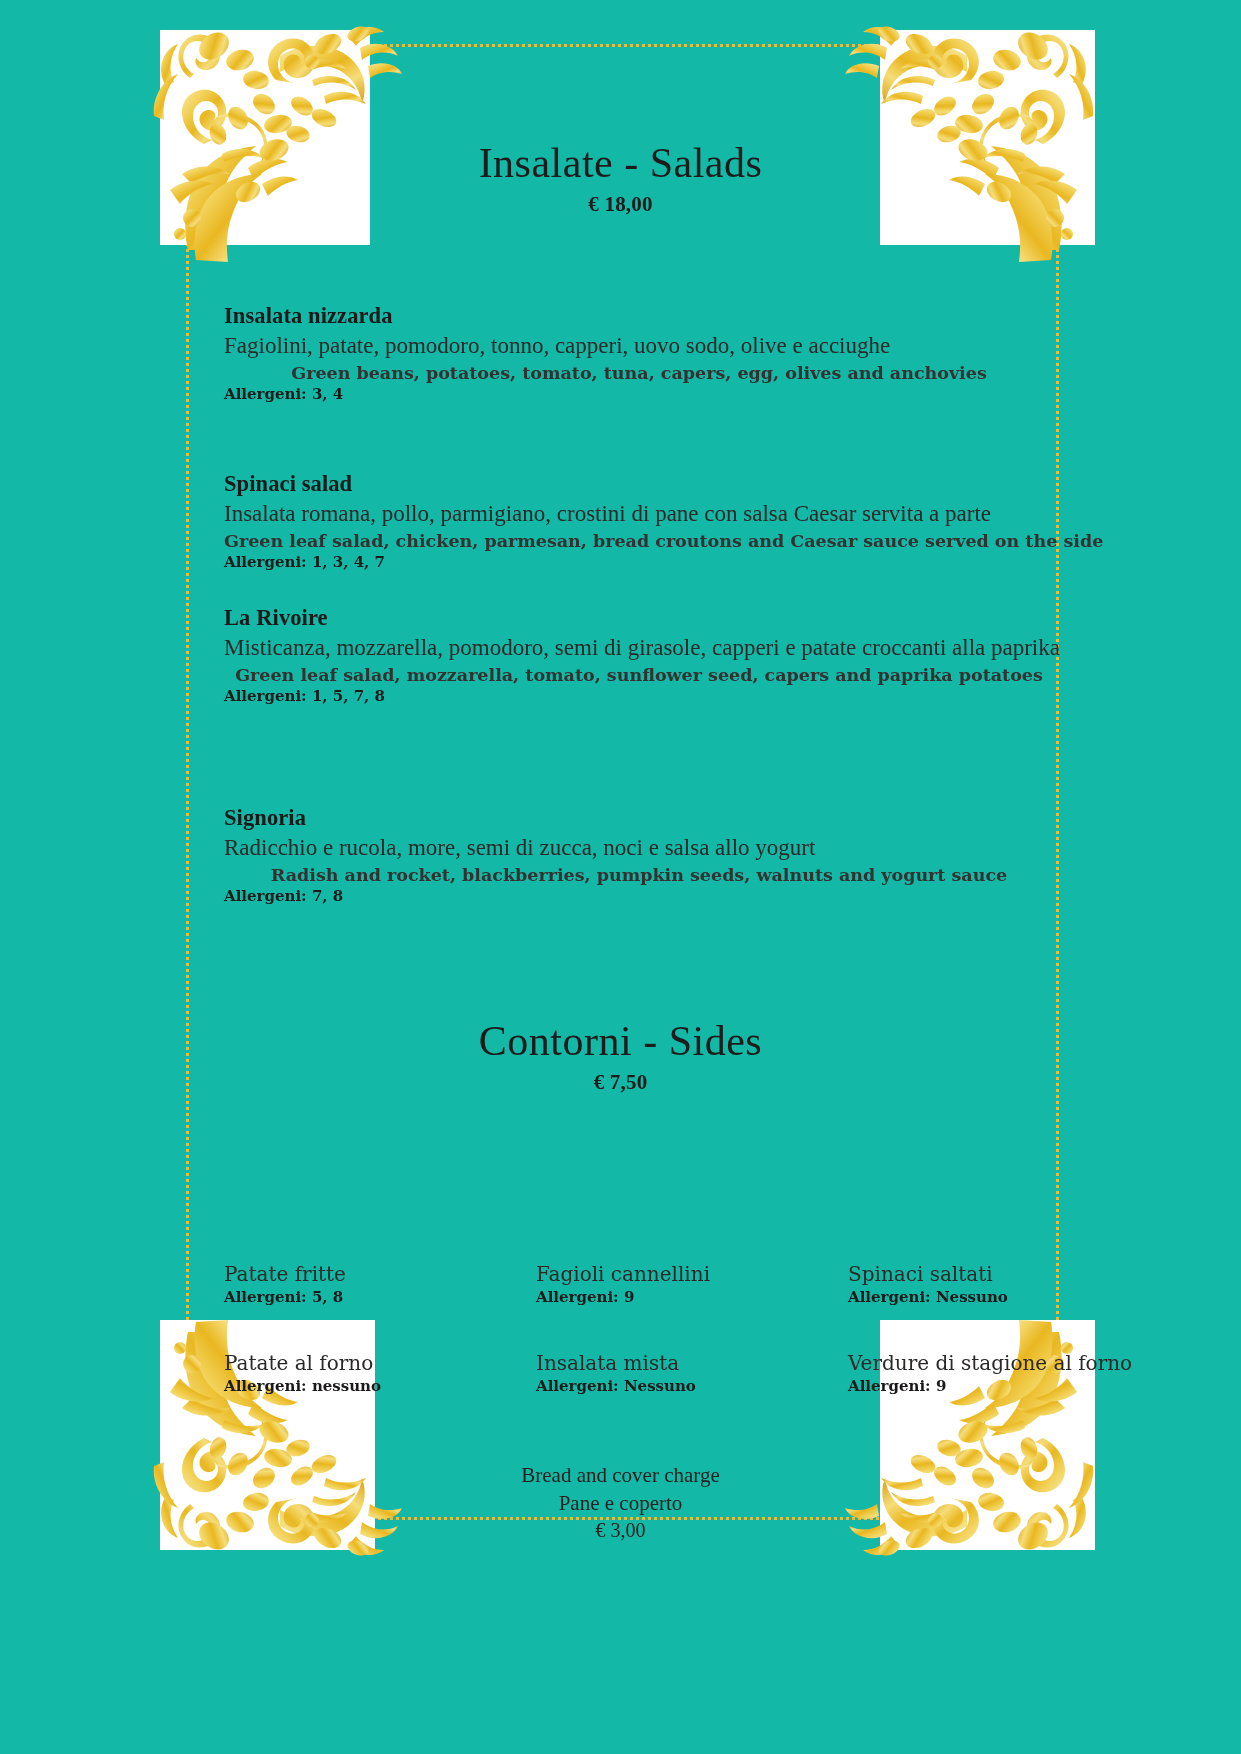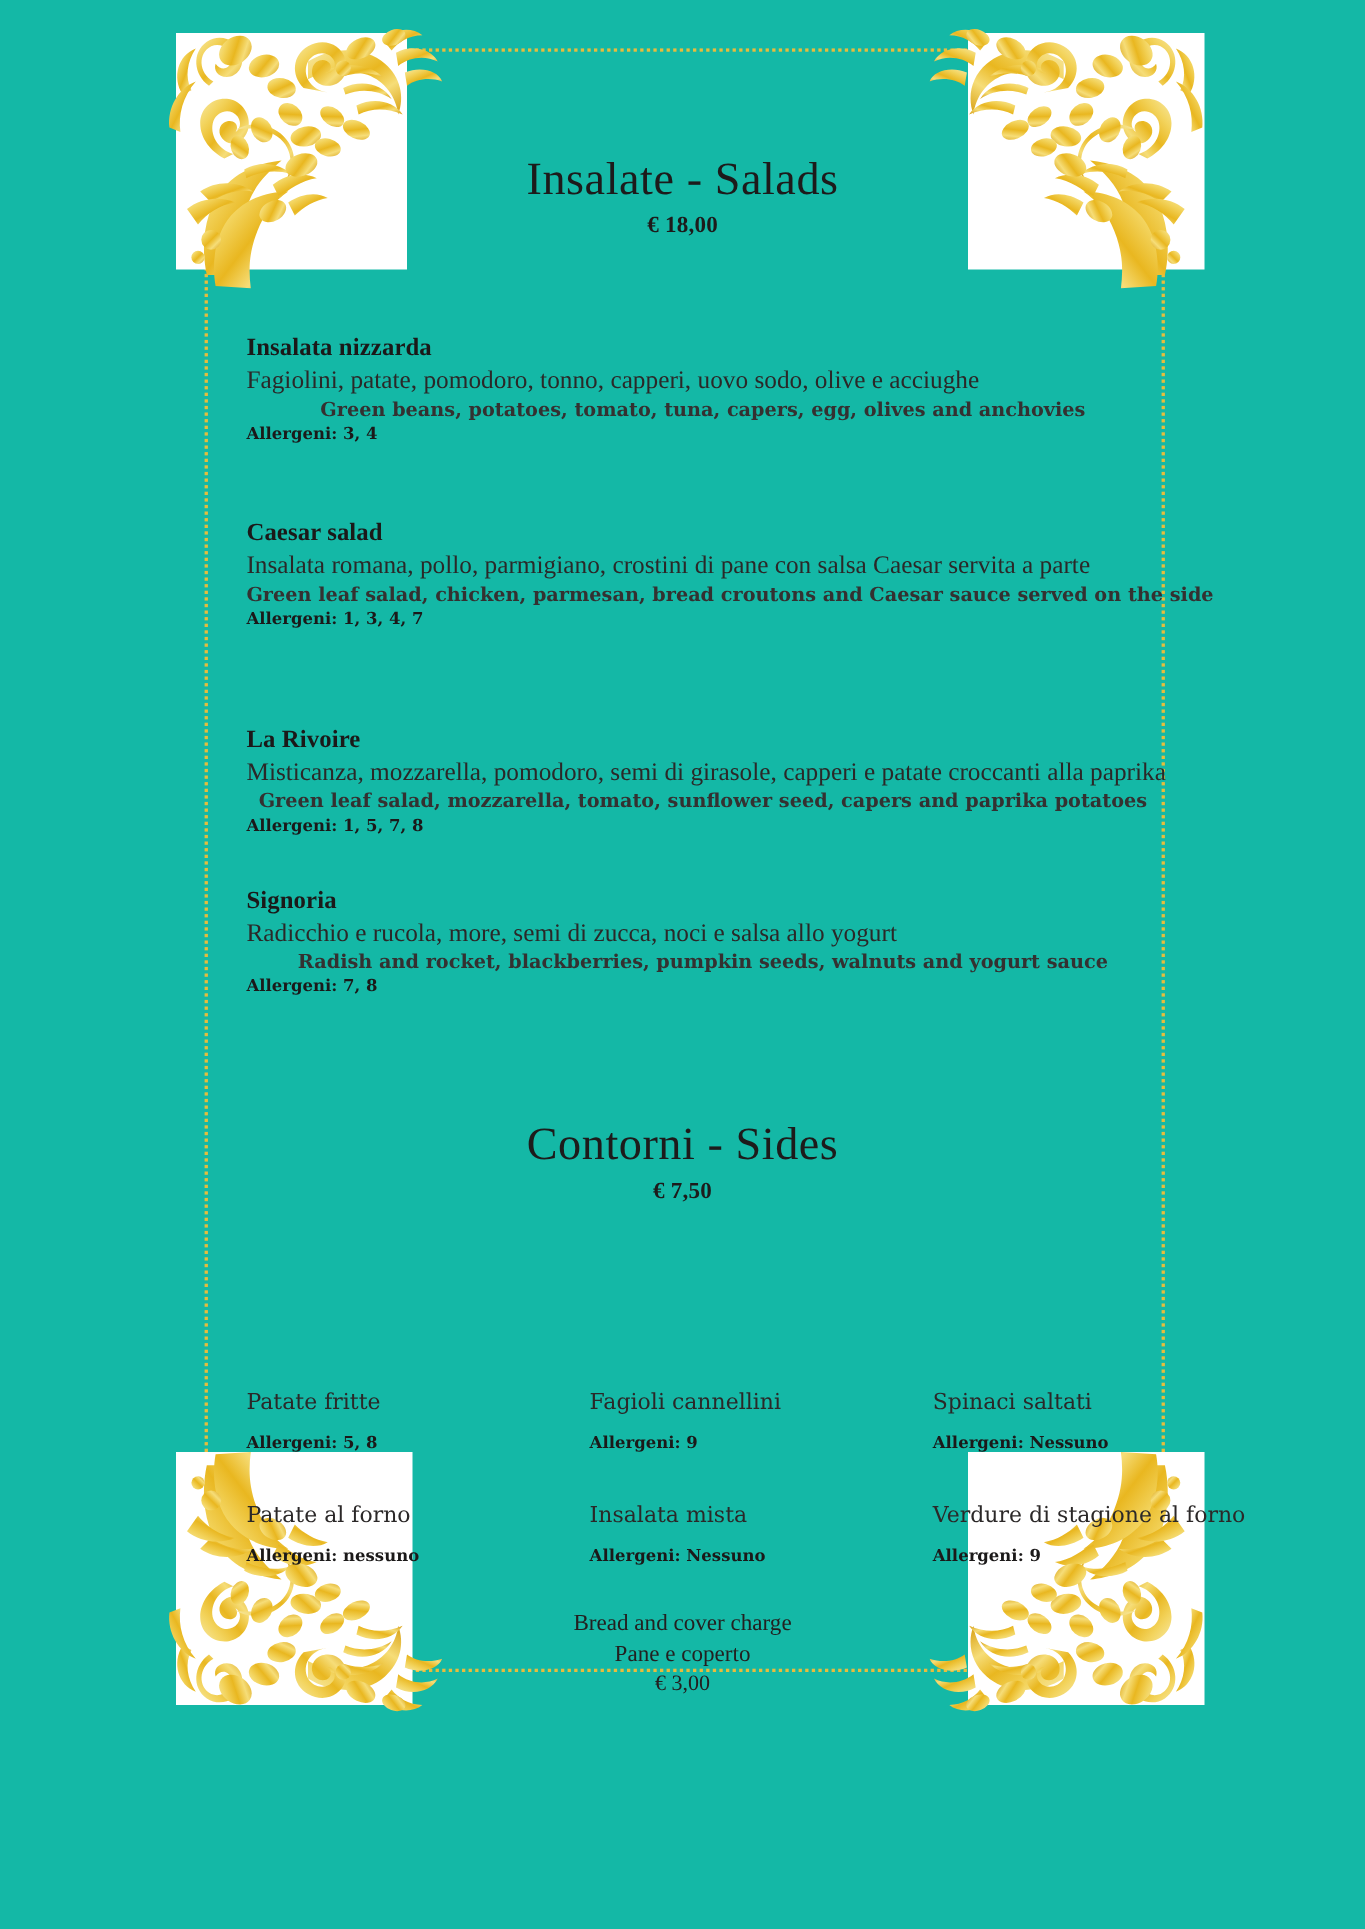--- a/index.html
+++ b/index.html
@@ -135,21 +135,21 @@
     font-weight: 400;
     color: #2b2828;
     line-height: 1.25;
   }
   .side-allerg {
     font-family: "DejaVu Serif", "Liberation Serif", serif;
     font-size: 15px;
     font-weight: 700;
     color: #1b1919;
     line-height: 1.25;
-    margin-top: 15px;
+    margin-top: 1px;
   }
 
   
   .footer {
     position: absolute;
     left: 0;
     top: 1462px;
     width: 1241px;
     text-align: center;
     font-family: "Liberation Serif", "DejaVu Serif", serif;
@@ -371,27 +371,27 @@
   </div>
 
   <div class="dish" style="top:266px;">
     <div class="dish-name">Insalata nizzarda</div>
     <div class="dish-it">Fagiolini, patate, pomodoro, tonno, capperi, uovo sodo, olive e acciughe</div>
     <div class="dish-en">Green beans, potatoes, tomato, tuna, capers, egg, olives and anchovies</div>
     <div class="dish-allerg">Allergeni: 3, 4</div>
   </div>
 
   <div class="dish" style="top:434px;">
-    <div class="dish-name">Caesar salad</div>
+    <div class="dish-name">Spinaci salad</div>
     <div class="dish-it">Insalata romana, pollo, parmigiano, crostini di pane con salsa Caesar servita a parte</div>
     <div class="dish-en">Green leaf salad, chicken, parmesan, bread croutons and Caesar sauce served on the side</div>
     <div class="dish-allerg">Allergeni: 1, 3, 4, 7</div>
   </div>
 
-  <div class="dish" style="top:622px;">
+  <div class="dish" style="top:568px;">
     <div class="dish-name">La Rivoire</div>
     <div class="dish-it">Misticanza, mozzarella, pomodoro, semi di girasole, capperi e patate croccanti alla paprika</div>
     <div class="dish-en">Green leaf salad, mozzarella, tomato, sunflower seed, capers and paprika potatoes</div>
     <div class="dish-allerg">Allergeni: 1, 5, 7, 8</div>
   </div>
 
   <div class="dish" style="top:768px;">
     <div class="dish-name">Signoria</div>
     <div class="dish-it">Radicchio e rucola, more, semi di zucca, noci e salsa allo yogurt</div>
     <div class="dish-en">Radish and rocket, blackberries, pumpkin seeds, walnuts and yogurt sauce</div>

